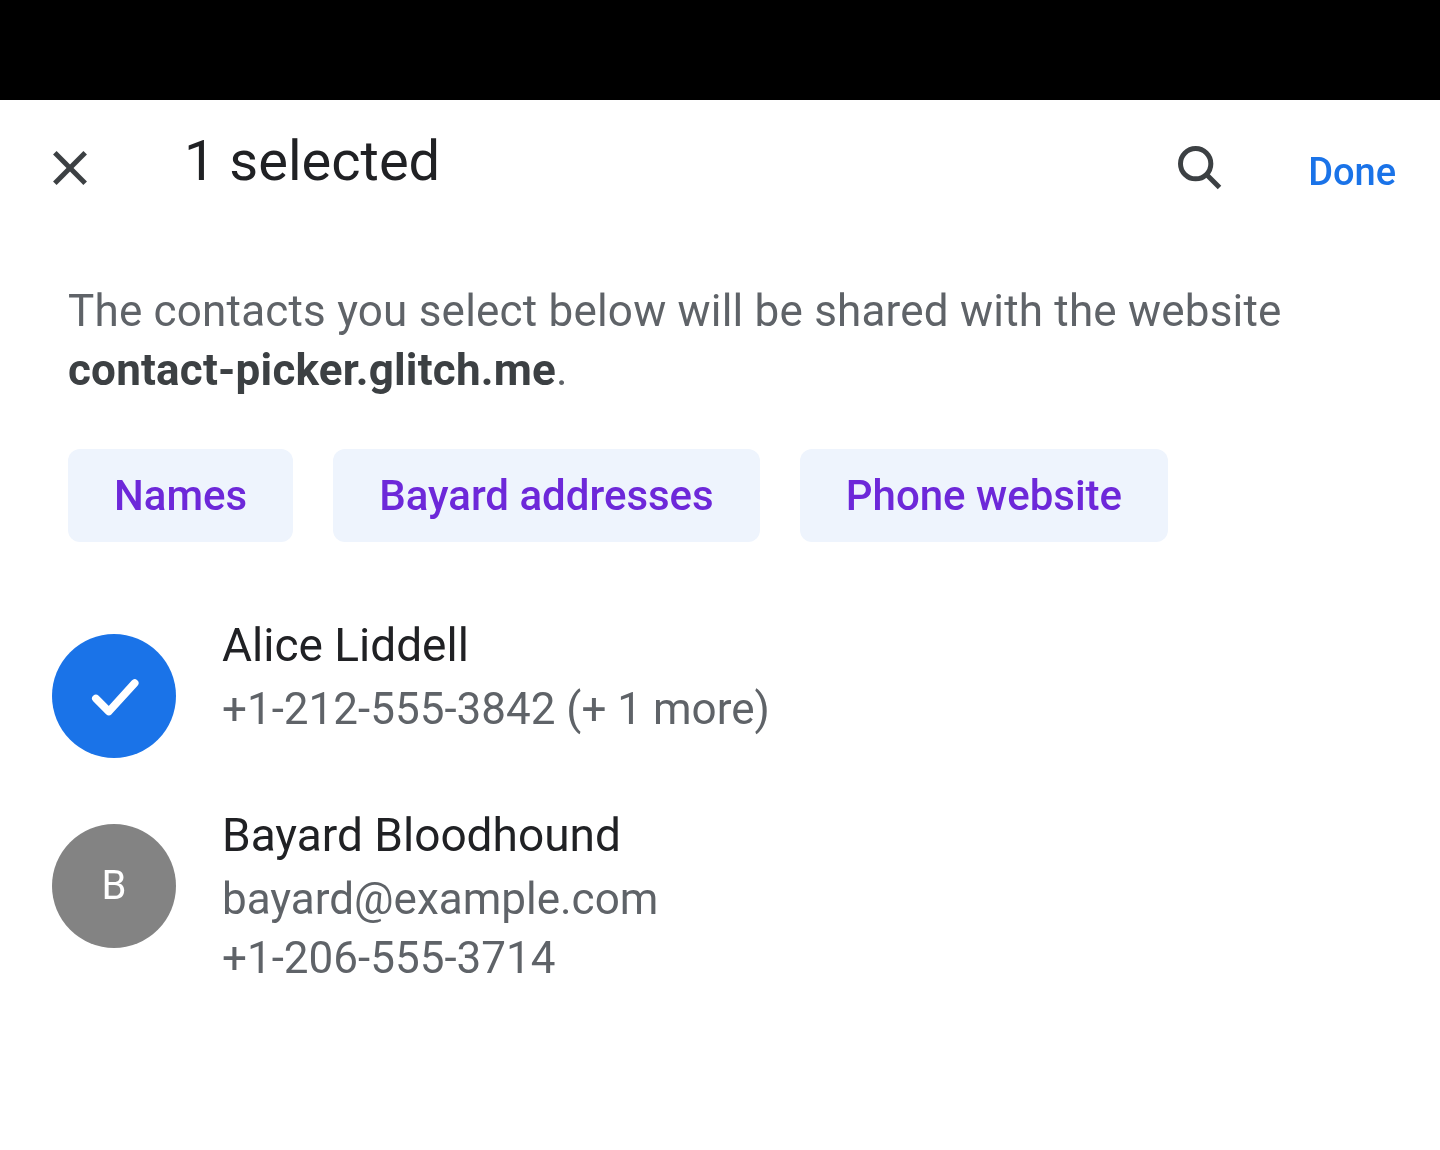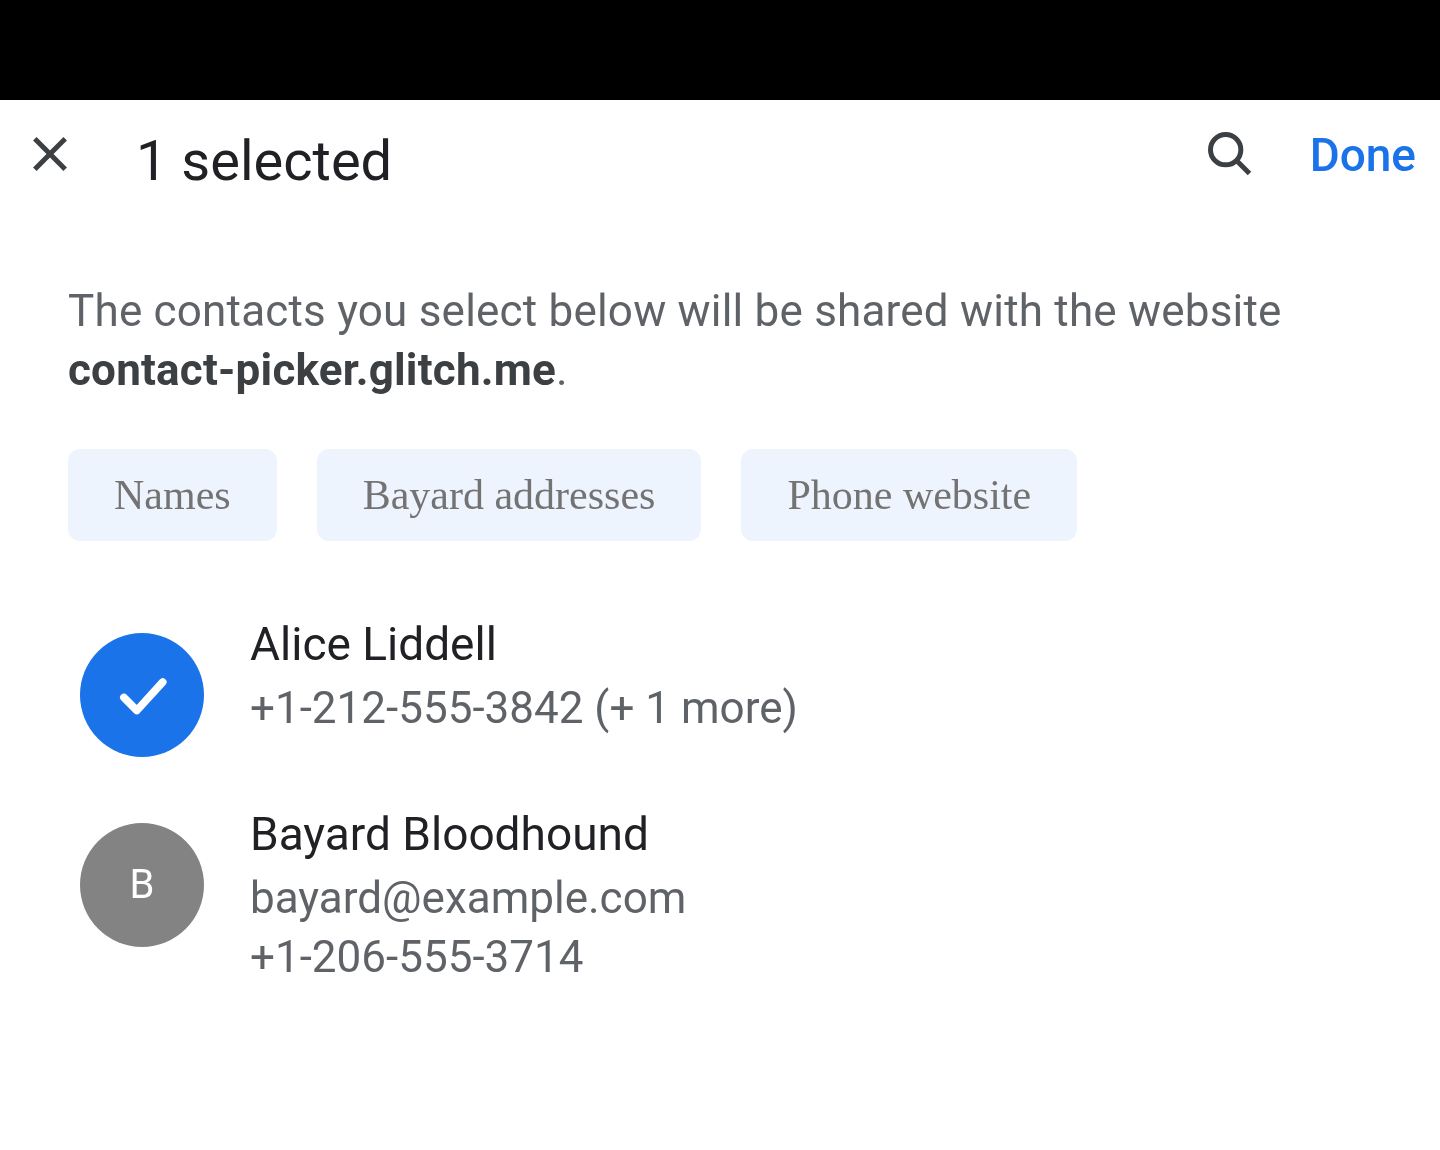--- a/index.html
+++ b/index.html
@@ -14,22 +14,23 @@
       height: 1150px;
       overflow: hidden;
     }
     .status-bar {
       width: 100%;
       height: 100px;
       background: #000;
     }
     .header {
       display: flex;
-      align-items: flex-start;
-      padding: 28px 24px;
+      align-items: flex-end;
+      padding: 28px 44px;
+      gap: 28px;
     }
     .close-icon {
       width: 52px;
       height: 52px;
       cursor: pointer;
       color: #3c4043;
       display: flex;
       align-items: center;
       justify-content: center;
     }
@@ -43,21 +44,21 @@
     .search-icon {
       width: 52px;
       height: 52px;
       cursor: pointer;
       color: #3c4043;
       display: flex;
       align-items: center;
       justify-content: center;
     }
     .done-button {
-      font-size: 46px;
+      font-size: 38px;
       font-weight: 500;
       color: #1a73e8;
       cursor: pointer;
       margin-left: 54px;
     }
     .description {
       padding: 60px 68px 0;
       font-size: 44px;
       line-height: 1.35;
       color: #5f6368;
@@ -67,30 +68,29 @@
       font-weight: 700;
       color: #3c4043;
     }
     .chips {
       display: flex;
       gap: 40px;
       padding: 48px 68px 30px;
     }
     .chip {
       background: #eef4fd;
-      color: #737373;
+      color: #6d28d9;
       font-size: 42px;
       font-weight: 500;
       padding: 22px 46px;
       border-radius: 12px;
       cursor: pointer;
-      font-family: Liberation Serif, serif;
     }
     .contacts {
-      padding: 20px 80px 0;
+      padding: 20px 52px 0;
     }
     .contact-row {
       display: flex;
       align-items: flex-start;
       gap: 46px;
       padding: 24px 0;
       cursor: pointer;
     }
     .avatar {
       width: 124px;

